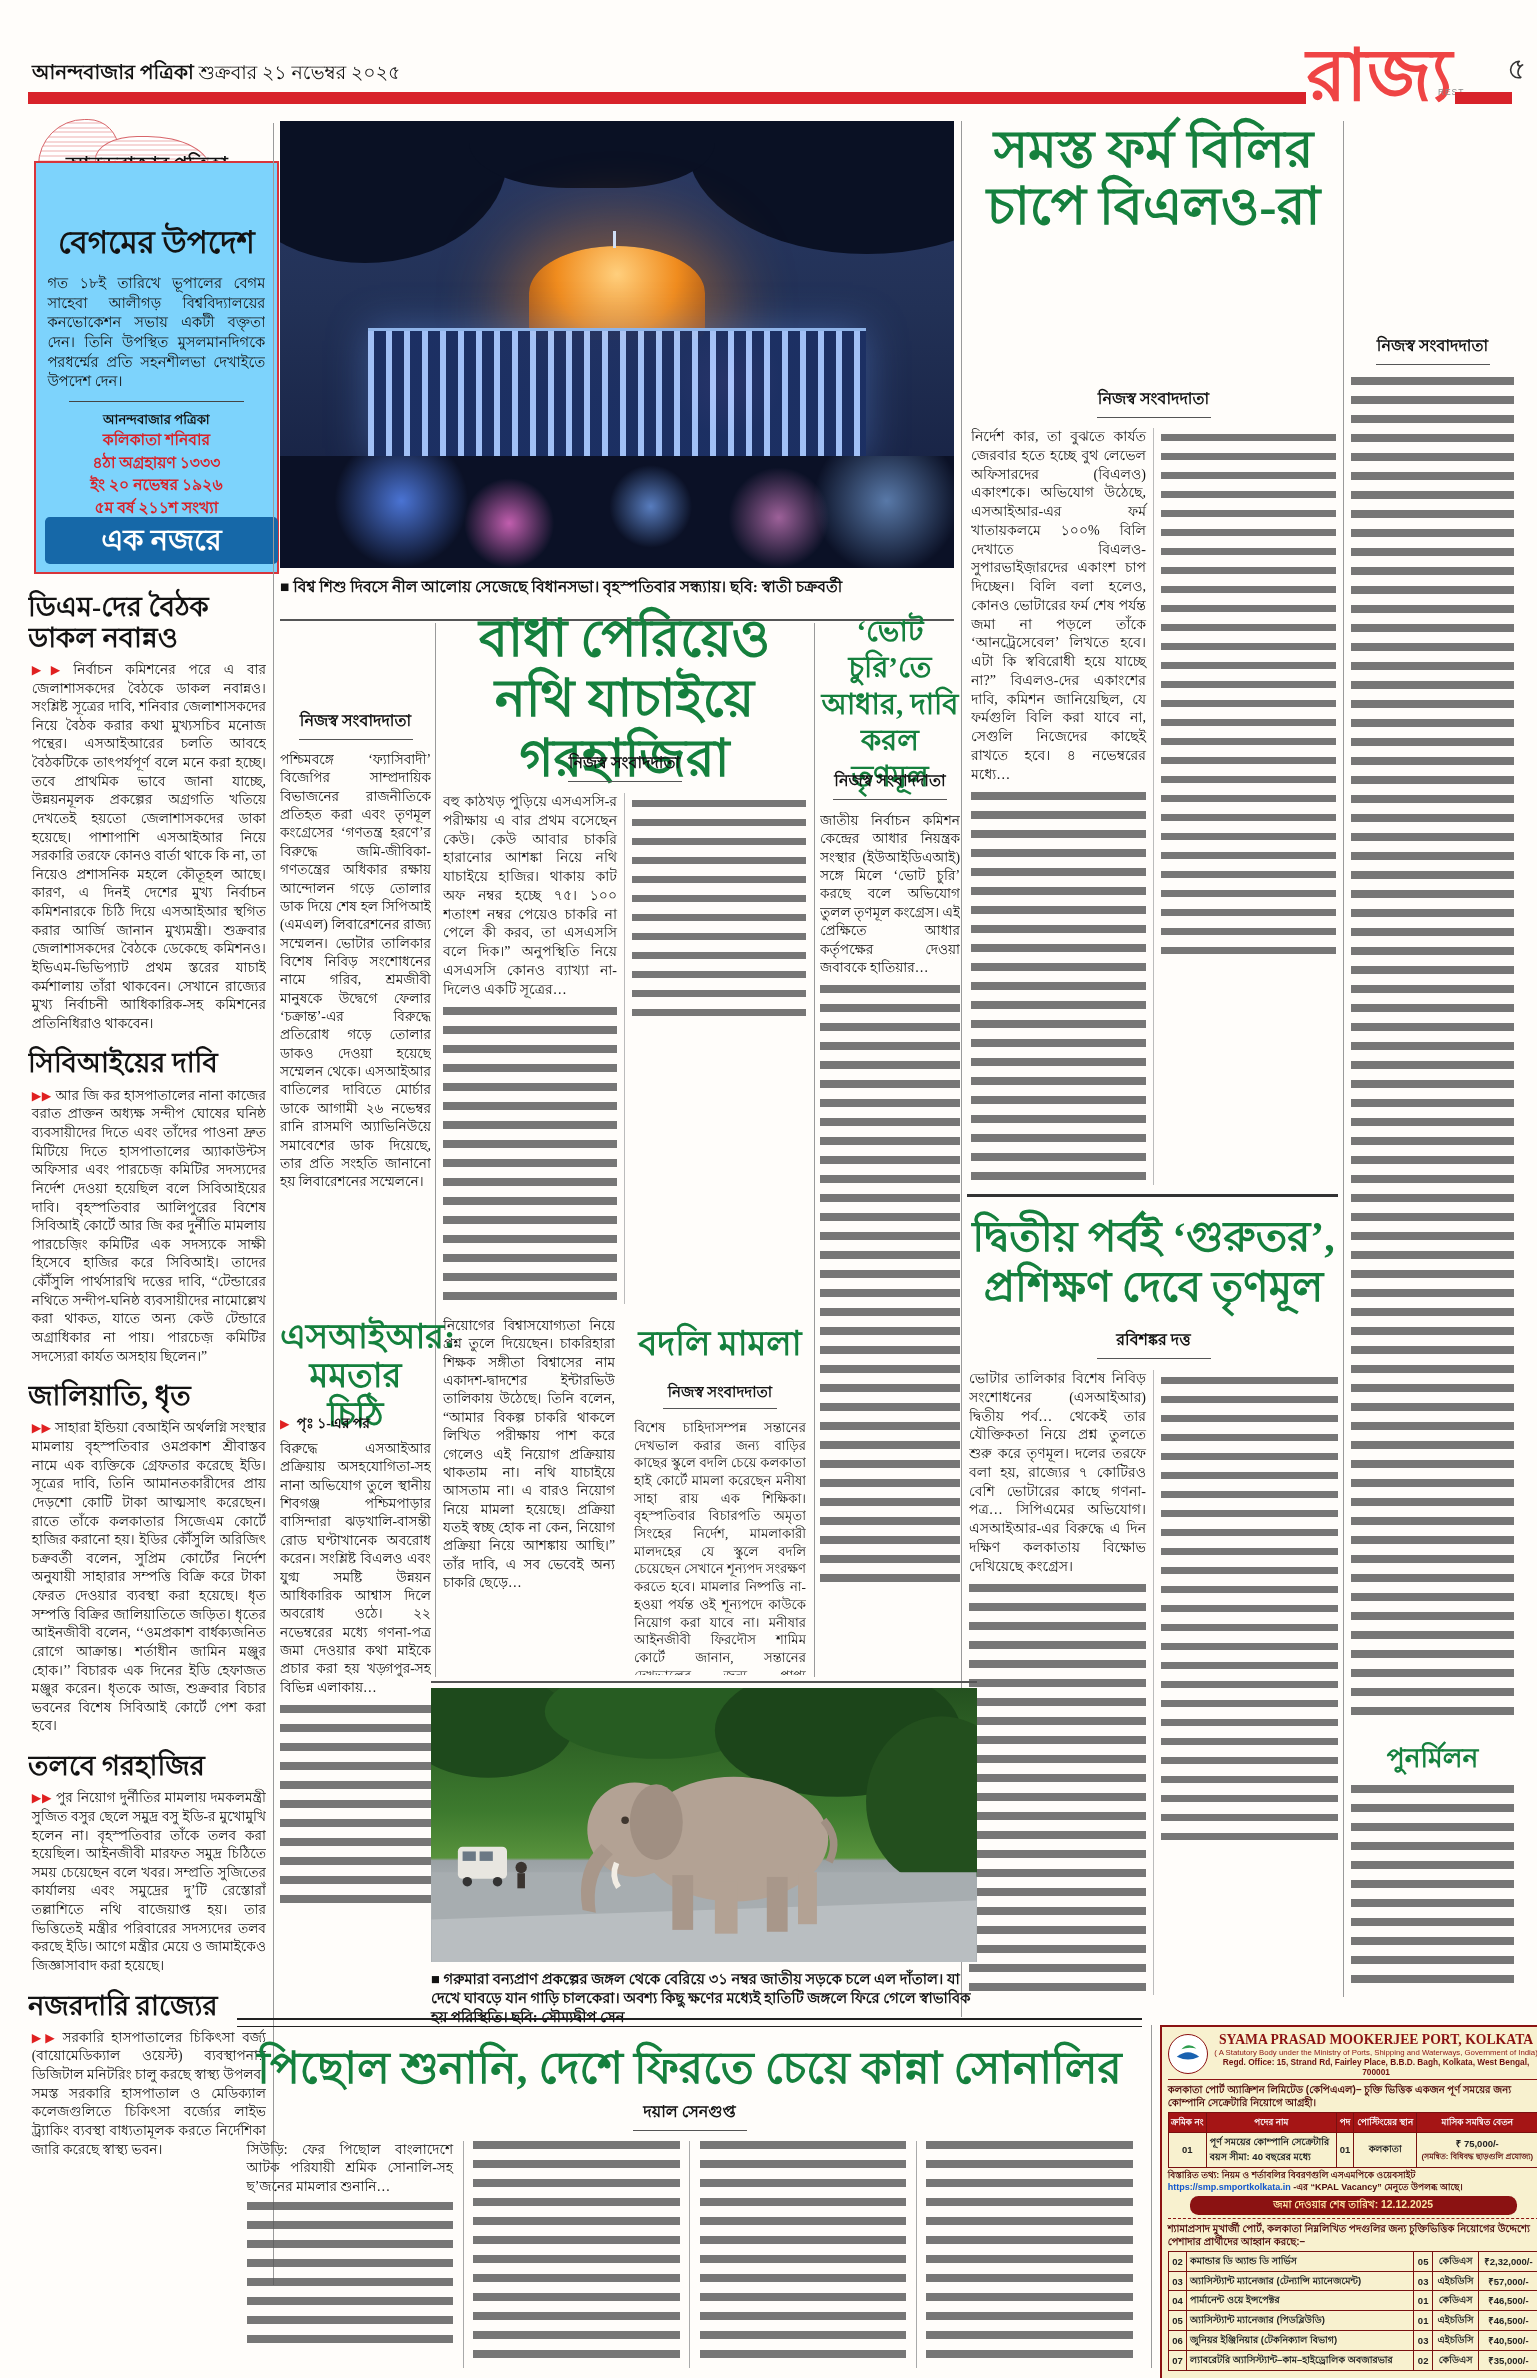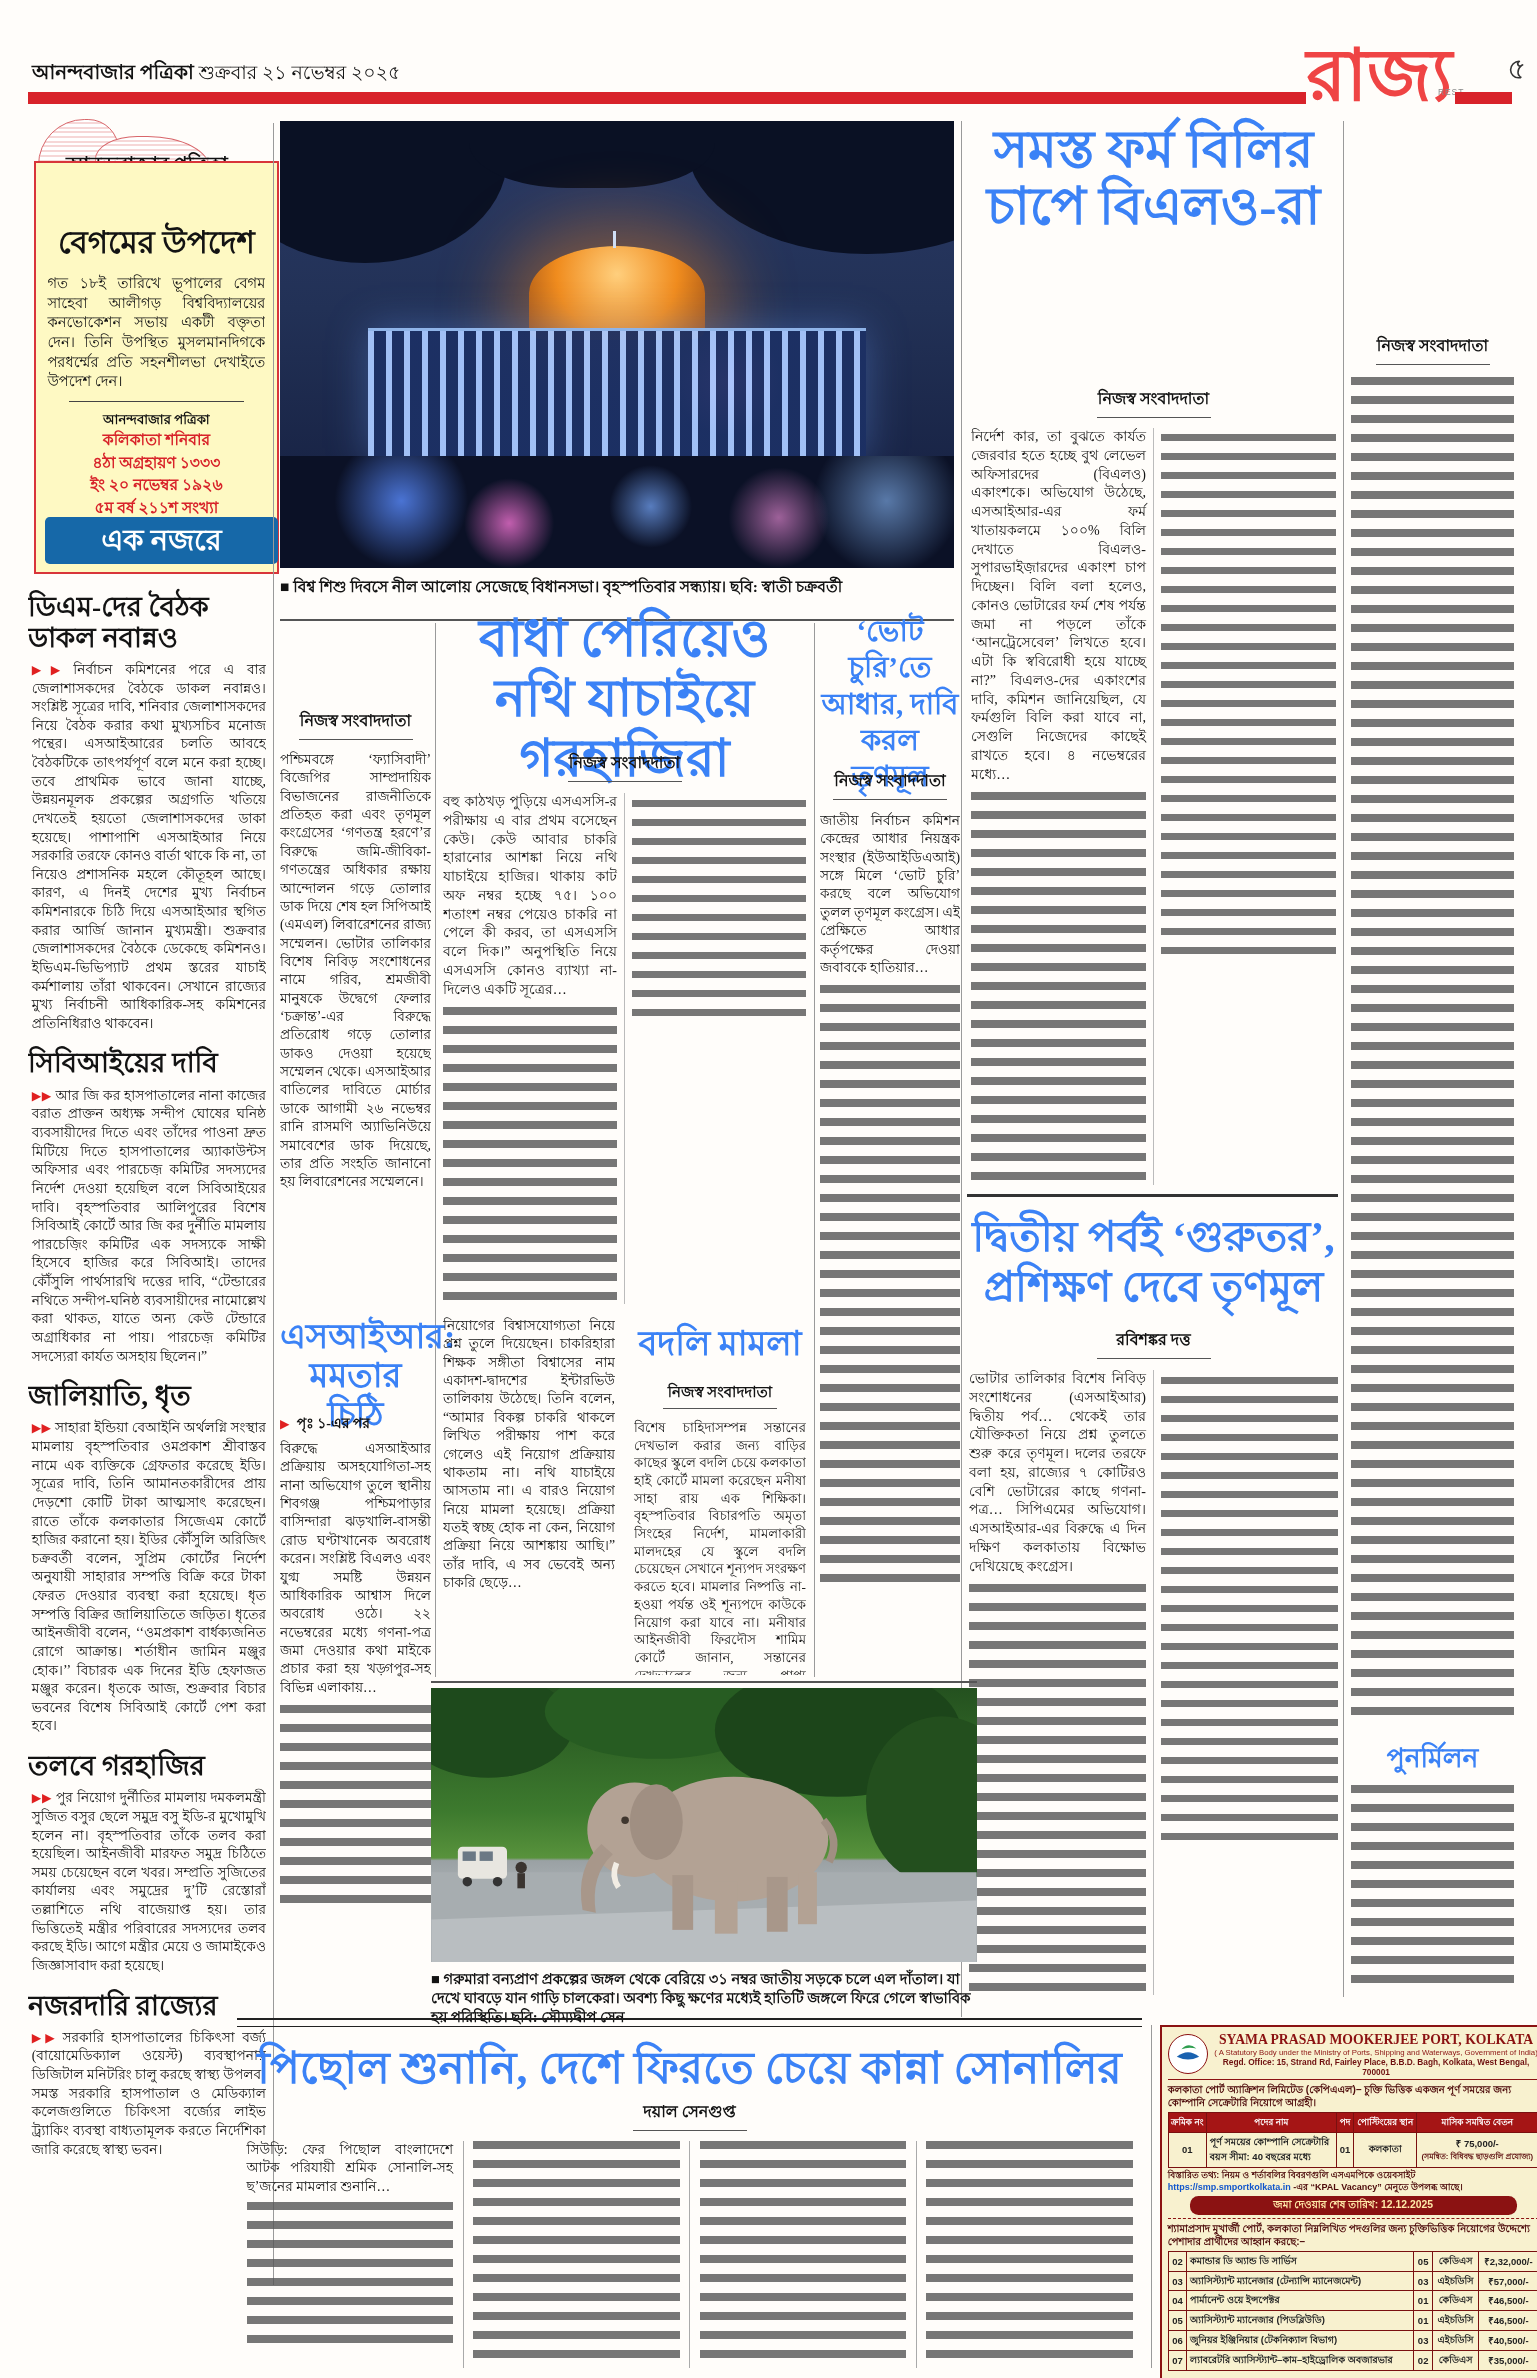--- a/index.html
+++ b/index.html
@@ -1,21 +1,21 @@
 <!DOCTYPE html>
 <html style="font-size:15px"><head>
 <meta charset="utf-8">
 <style>
   html,body{margin:0;padding:0;background:#e8e8e4;}
   #page{position:relative;width:1538px;height:2378px;background:#fffdfa;overflow:hidden;
         font-family:"Liberation Serif","DejaVu Serif",serif;color:#131313;}
   .abs{position:absolute;}
   .jtext{text-align:justify;line-height:1.34;overflow:hidden;}
   .greek{background:repeating-linear-gradient(180deg,#555 0 7.6px,transparent 7.6px 19px);opacity:.8;}
-  .hl{font-weight:bold;color:#3b82f6;text-align:center;}
+  .hl{font-weight:bold;color:#15803d;text-align:center;}
   .byline{font-weight:bold;text-align:center;font-size:16px;}
   .byline:after{content:"";display:block;width:114px;margin:3.8px auto 0;border-bottom:1.9px solid #555;}
   .vrule{width:0.9px;background:#9a9a9a;}
   .caption{font-weight:bold;font-size:15.6px;line-height:1.3;}
   .redbullet{color:#e02020;font-size:12.3px;margin-right:3.8px;}
   
   #dateline{top:57px;left:32px;font-size:19px;}
   #dateline b{font-size:20px;}
   #bar-left{top:92px;left:28px;width:1278px;height:12.3px;background:#d8232a;}
   #bar-right{top:92px;left:1455px;width:57px;height:12.3px;background:#d8232a;}
@@ -25,21 +25,21 @@
   #page-number{top:45px;left:1507px;font-size:30px;color:#333;}
   
   #ornament{top:119px;left:38px;width:189px;height:104px;}
   .blob{position:absolute;border:0.9px solid #d8666a;background:
         repeating-linear-gradient(0deg,#f6d7d7 0 1.9px,#fff 1.9px 4.7px);}
   #blob1{left:0;top:0;width:79px;height:79px;border-radius:60% 40% 55% 45%;}
   #blob2{left:57px;top:17px;width:114px;height:61px;border-radius:40% 60% 50% 50%;}
   #blob3{left:26.5px;top:53px;width:66px;height:47px;border-radius:50%;}
   #ornament-title{position:absolute;left:28px;top:30px;width:161px;font-size:20px;font-weight:bold;color:#111;
                   text-shadow:0 0 1.9px #fff;white-space:nowrap;}
-  #archive-box{top:161px;left:34px;width:218px;height:337px;border:2.8px solid #d8353a;padding:62px 11.4px 9.5px 11.4px;background:#fef9c3;}
+  #archive-box{top:161px;left:34px;width:218px;height:337px;border:2.8px solid #d8353a;padding:62px 11.4px 9.5px 11.4px;background:#7dd3fc;}
   #archive-title{font-size:31px;font-weight:bold;text-align:center;line-height:1.15;}
   #archive-body{margin-top:13.2px;font-size:14.7px;}
   #archive-div{width:80%;margin:9.5px auto 7.6px;border-top:1.9px solid #444;}
   #archive-foot{text-align:center;font-weight:bold;font-size:14px;line-height:1.45;}
   #archive-foot .mast{color:#111;font-size:13.2px;}
   #archive-foot .red{color:#d8232a;font-size:15.6px;}
   
   #eknajore{top:517px;left:45px;width:233px;height:47px;background:#1668a8;border-radius:4.7px;
             color:#fff;font-size:29px;font-weight:bold;text-align:center;line-height:47px;}
   #sidebar{top:577px;left:28px;width:238px;height:1741px;overflow:hidden;}

